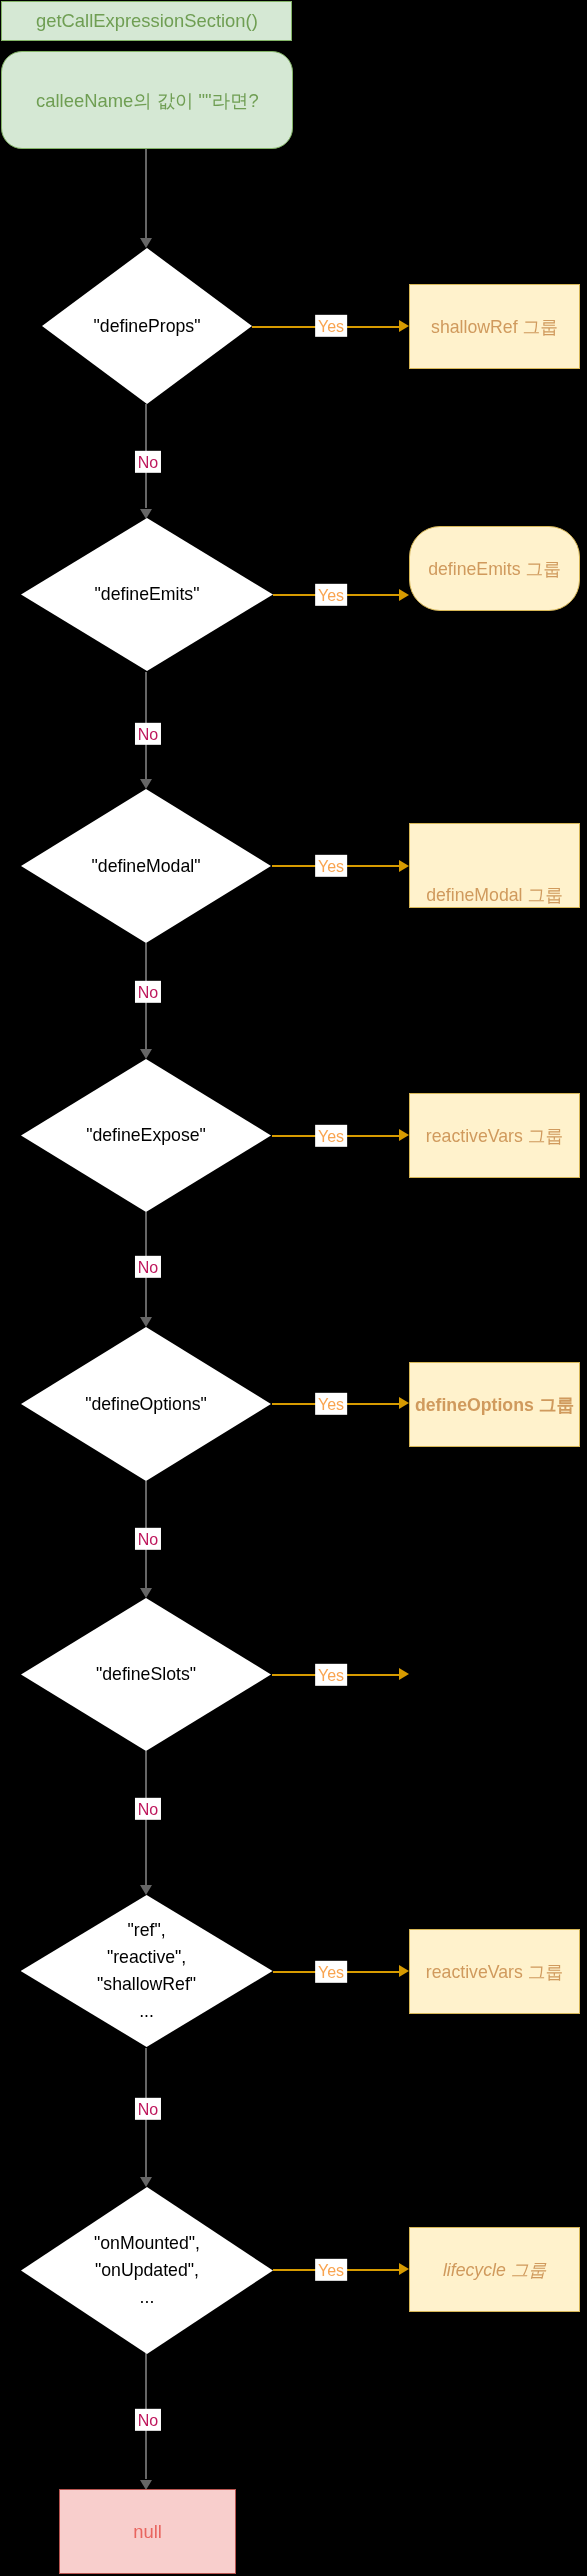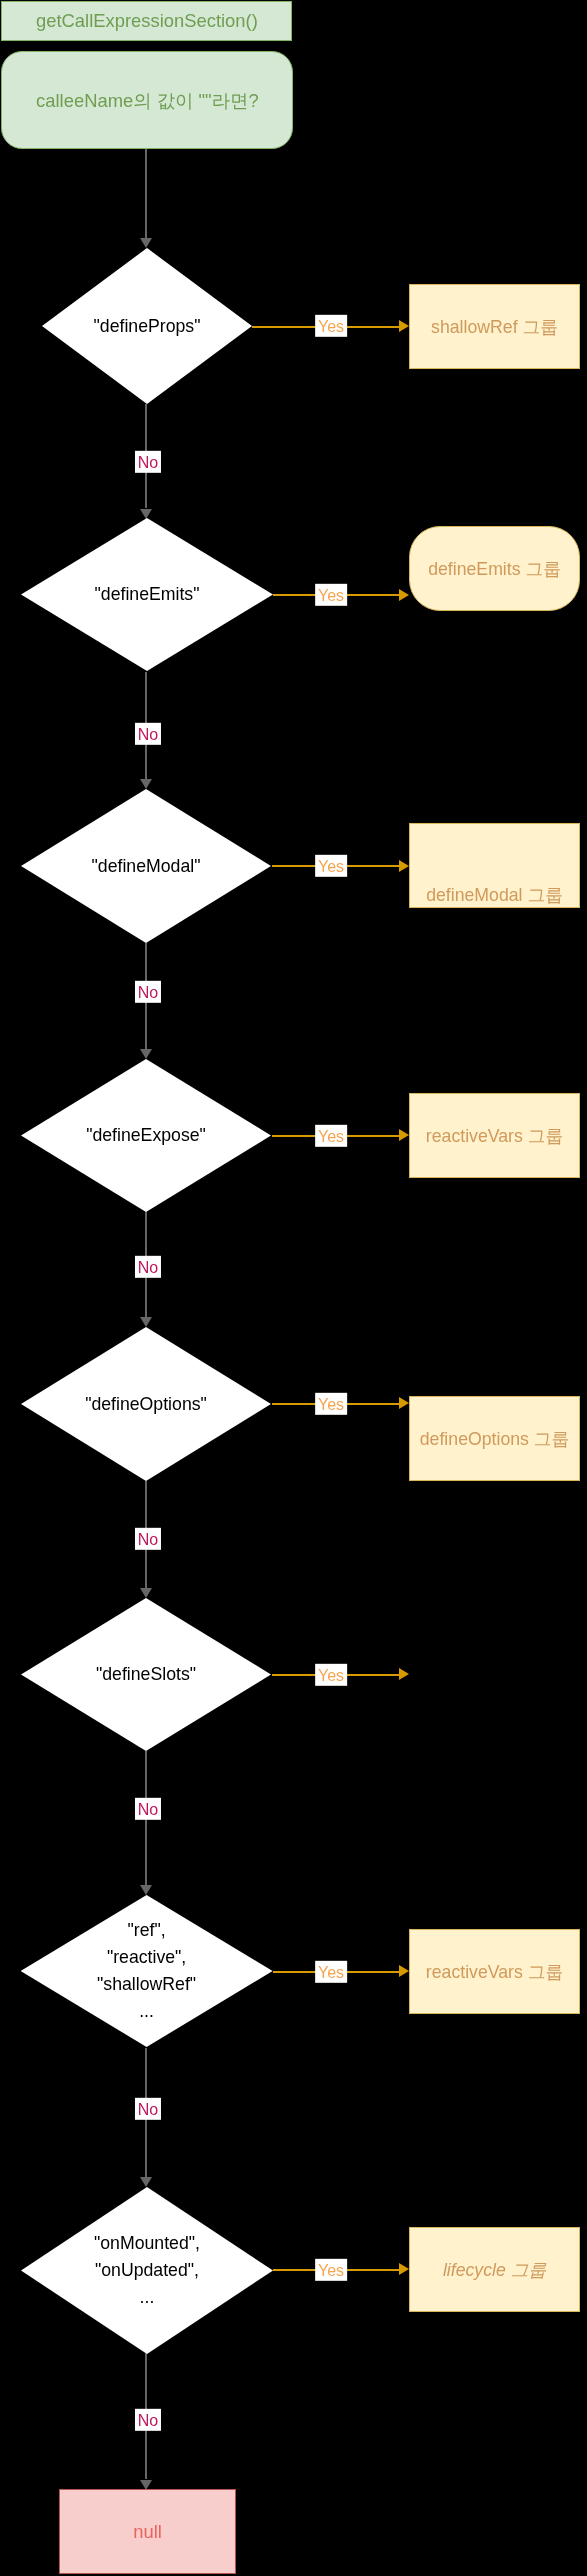--- a/index.html
+++ b/index.html
@@ -131,21 +131,21 @@
     <span>reactiveVars 그룹</span>
   </div>
   <div class="edge-label no-label" style="left:148px;top:1267px;">No</div>
 
   <div class="node diamond" style="left:21px;top:1327px;width:250px;height:154px;">
     <span>"defineOptions"</span>
   </div>
   <div class="hline" style="left:272px;top:1403px;width:128px;"></div>
   <div class="arrow-right" style="top:1397px;"></div>
   <div class="edge-label yes-label" style="left:331px;top:1404px;">Yes</div>
-  <div class="node group" style="top:1396px;">
+  <div class="node group" style="top:1362px;font-weight:bold;">
     <span>defineOptions 그룹</span>
   </div>
   <div class="edge-label no-label" style="left:148px;top:1539px;">No</div>
 
   <div class="node diamond" style="left:21px;top:1598px;width:250px;height:153px;">
     <span>"defineSlots"</span>
   </div>
   <div class="hline" style="left:272px;top:1674px;width:128px;"></div>
   <div class="arrow-right" style="top:1668px;"></div>
   <div class="edge-label yes-label" style="left:331px;top:1675px;">Yes</div>

